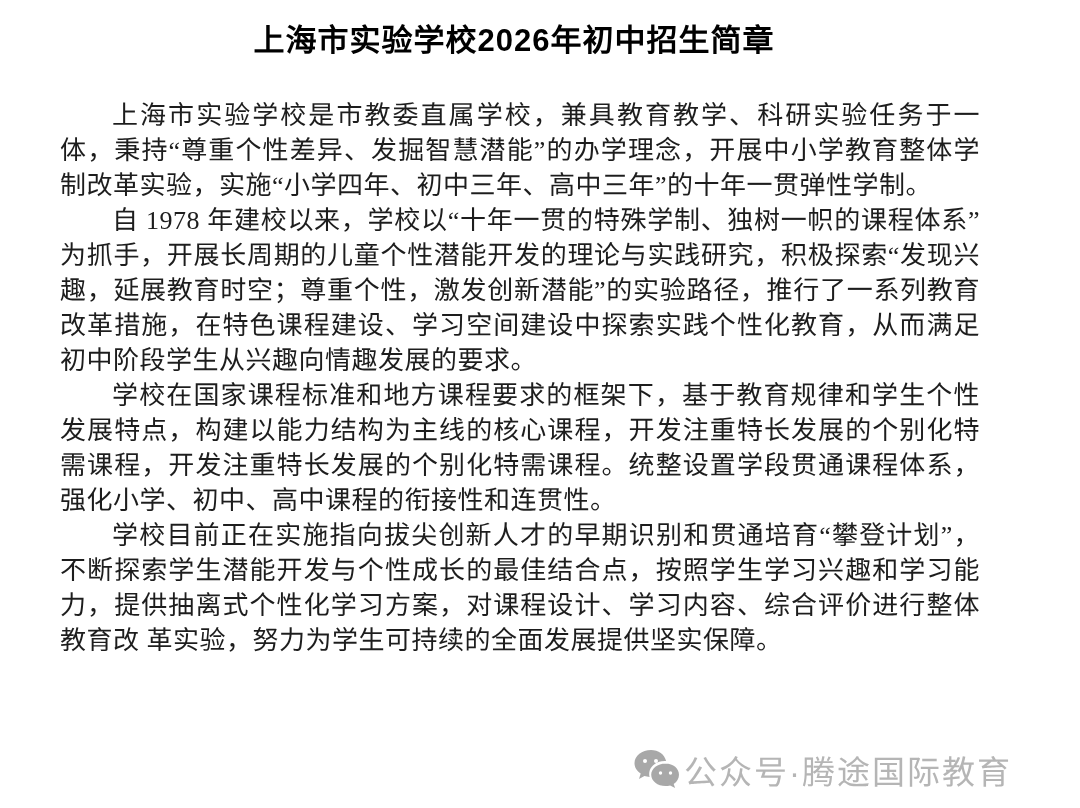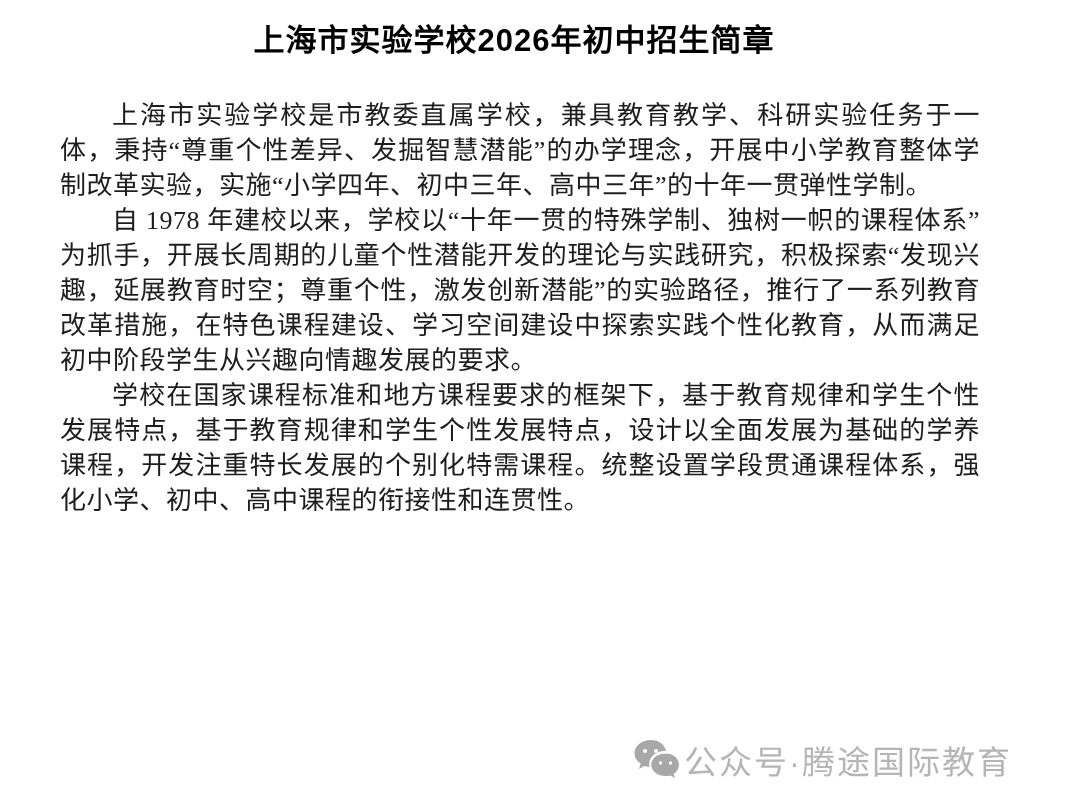--- a/index.html
+++ b/index.html
@@ -33,21 +33,21 @@
     line-height: 35px;
     color: #1d1d1d;
     text-align: justify;
     text-justify: inter-ideograph;
     text-indent: 2em;
     letter-spacing: 0.5px;
   }
   .watermark {
     position: absolute;
     right: 16px;
-    bottom: 24px;
+    bottom: 14px;
     display: flex;
     align-items: center;
     pointer-events: none;
     opacity: 0.85;
   }
   .wm-icon { display: inline-flex; }
   .wm-text {
     font-family: "Liberation Sans", "DejaVu Sans", sans-serif;
     font-size: 33px;
     color: #a9a9a9;
@@ -58,21 +58,22 @@
 </head>
 <body>
 
 <div class="page">
 
   <h1 class="doc-title">上海市实验学校2026年初中招生简章</h1>
 
   <div class="doc-body">
     <p class="para">上海市实验学校是市教委直属学校，兼具教育教学、科研实验任务于一体，秉持“尊重个性差异、发掘智慧潜能”的办学理念，开展中小学教育整体学制改革实验，实施“小学四年、初中三年、高中三年”的十年一贯弹性学制。</p>
     <p class="para">自 1978 年建校以来，学校以“十年一贯的特殊学制、独树一帜的课程体系”为抓手，开展长周期的儿童个性潜能开发的理论与实践研究，积极探索“发现兴 趣，延展教育时空；尊重个性，激发创新潜能”的实验路径，推行了一系列教育改革措施，在特色课程建设、学习空间建设中探索实践个性化教育，从而满足初中阶段学生从兴趣向情趣发展的要求。</p>
-    <p class="para">学校在国家课程标准和地方课程要求的框架下，基于教育规律和学生个性发展特点，基于教育规律和学生个性发展特点，设计以全面发展为基础的学养课程，开发注重特长发展的个别化特需课程。统整设置学段贯通课程体系，强化小学、初中、高中课程的衔接性和连贯性。</p>
+    <p class="para">学校在国家课程标准和地方课程要求的框架下，基于教育规律和学生个性发展特点，构建以能力结构为主线的核心课程，开发注重特长发展的个别化特需课程，开发注重特长发展的个别化特需课程。统整设置学段贯通课程体系，强化小学、初中、高中课程的衔接性和连贯性。</p>
+    <p class="para">学校目前正在实施指向拔尖创新人才的早期识别和贯通培育“攀登计划”，不断探索学生潜能开发与个性成长的最佳结合点，按照学生学习兴趣和学习能力，提供抽离式个性化学习方案，对课程设计、学习内容、综合评价进行整体教育改 革实验，努力为学生可持续的全面发展提供坚实保障。</p>
   </div>
 
   <div class="watermark">
     <span class="wm-icon">
       <svg width="52" height="42" viewBox="0 0 52 42" aria-hidden="true">
         <g fill="#9a9a9a">
           <path d="M19 1C10 1 2.5 6.9 2.5 14.2c0 4.2 2.4 7.9 6.2 10.3L7 30l5.4-2.9c1.6.5 3.4.8 5.2.9-.3-1-.4-2-.4-3.1 0-7.2 6.9-12.9 15.4-12.9.5 0 1 0 1.5.1C32.6 5.3 26.4 1 19 1z"></path>
           <path d="M33.5 14.5c-7.9 0-14.3 5.1-14.3 11.3 0 6.3 6.4 11.3 14.3 11.3 1.6 0 3.2-.2 4.6-.6l5 2.6-1.4-4c3.2-2.1 5.3-5.4 5.3-9.3 0-6.2-5.6-11.3-13.5-11.3z"></path>
         </g>
         <g fill="#ffffff">

